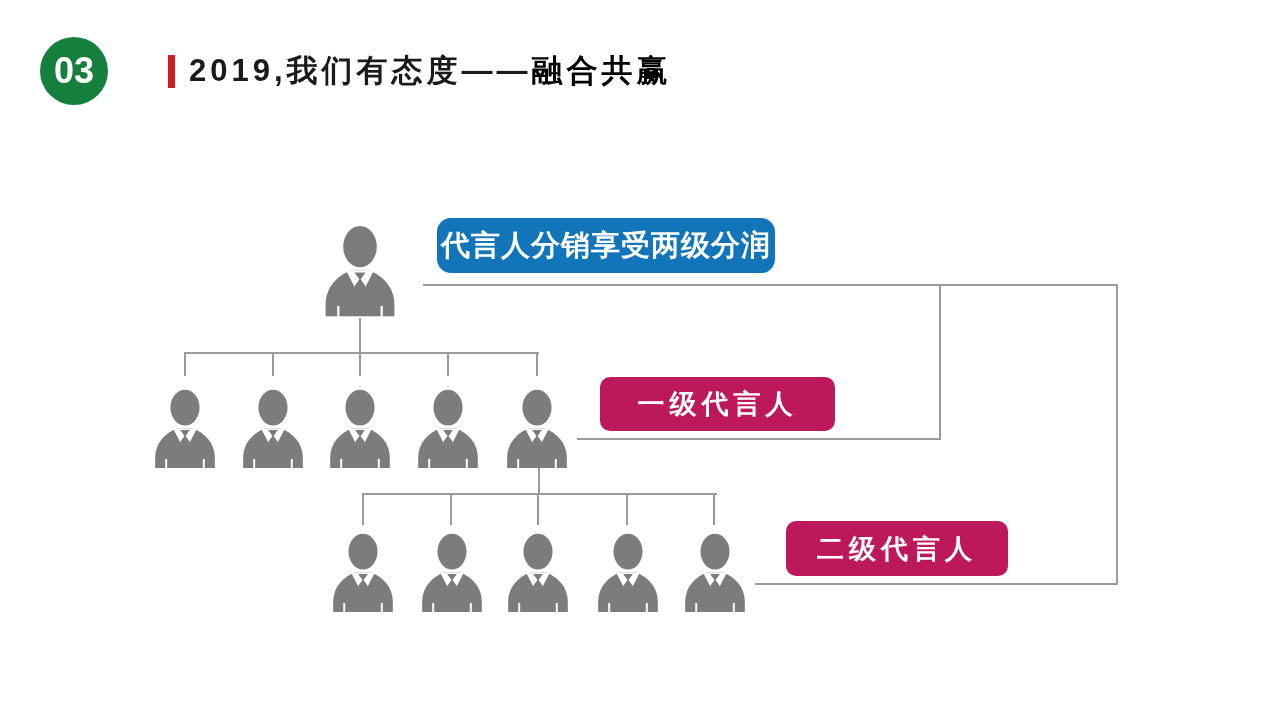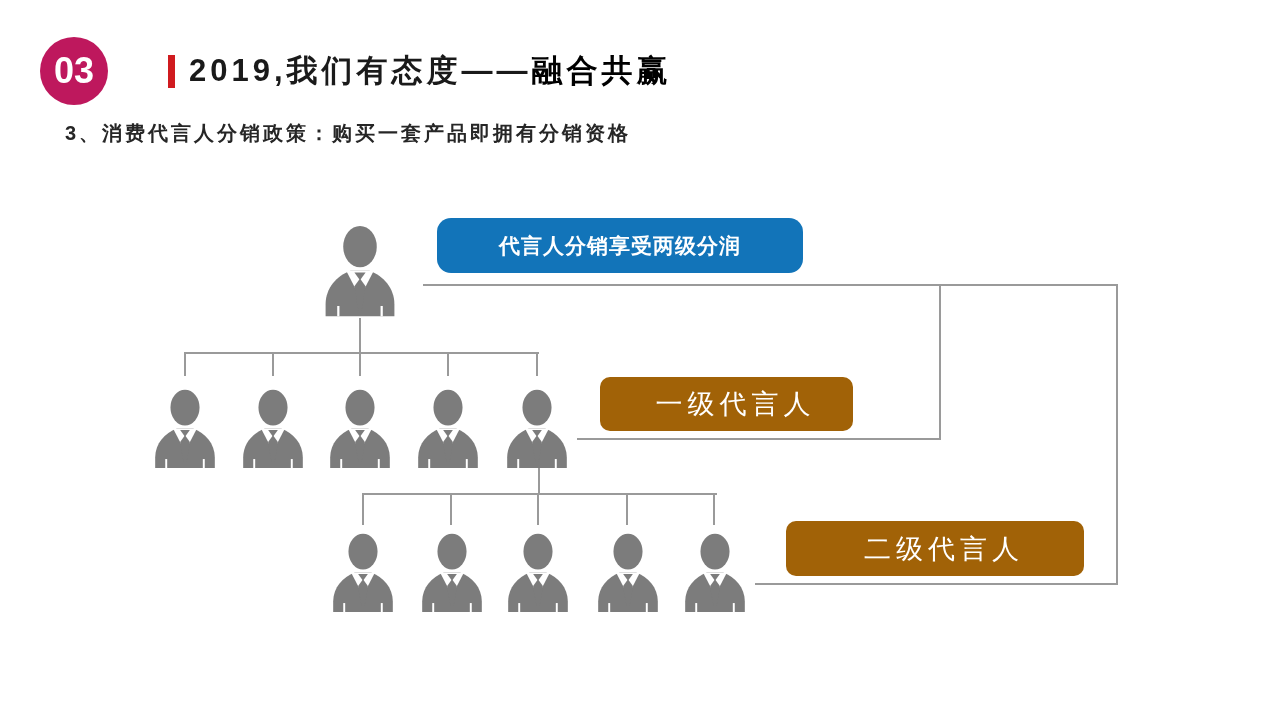--- a/index.html
+++ b/index.html
@@ -10,21 +10,21 @@
   .slide{
     position:relative;
     width:1280px;height:720px;
     background:#ffffff;
     overflow:hidden;
   }
   
   .num-circle{
     position:absolute;left:40px;top:37px;
     width:68px;height:68px;border-radius:50%;
-    background:#be185d;color:#ffffff;
+    background:#15803d;color:#ffffff;
     font-size:36px;font-weight:bold;
     display:flex;align-items:center;justify-content:center;
   }
   .title{
     position:absolute;left:132px;top:50px;
     font-size:31px;font-weight:bold;color:#1a1a1a;
     letter-spacing:4px;white-space:nowrap;
     display:flex;align-items:center;padding-left:36px;
   }
   .tbar{
@@ -36,36 +36,35 @@
     position:absolute;left:65px;top:120px;
     font-size:20px;font-weight:bold;color:#262626;
     letter-spacing:3px;white-space:nowrap;
   }
   
   .diagram{position:absolute;left:0;top:0;width:1280px;height:720px;}
   .line{position:absolute;background:#9a9a9a;}
   .person{position:absolute;color:#7c7c7c;}
   .person svg{width:100%;height:100%;display:block;}
   .badge-dark{
-    position:absolute;left:437px;top:218px;width:366px;height:55px;
+    position:absolute;left:437px;top:218px;width:338px;height:55px;
     background:#1274b9;border-radius:14px;
-    color:#ffffff;font-size:21px;font-weight:bold;letter-spacing:1px;
+    color:#ffffff;font-size:29px;font-weight:bold;letter-spacing:1px;
     display:flex;align-items:center;justify-content:center;
     white-space:nowrap;
   }
   .badge-light{
     position:absolute;height:54px;
-    background:#a16207;border-radius:10px;
-    color:#ffffff;font-size:27px;font-weight:normal;letter-spacing:5px;
+    background:#be185d;border-radius:10px;
+    color:#ffffff;font-size:27px;font-weight:bold;letter-spacing:5px;
     display:flex;align-items:center;justify-content:center;
     white-space:nowrap;
-    padding-left:18px;
   }
   .badge-light.b1{left:600px;top:377px;width:235px;}
-  .badge-light.b2{left:786px;top:521px;width:280px;height:55px;}
+  .badge-light.b2{left:786px;top:521px;width:222px;height:55px;}
   .amount{
     position:absolute;width:160px;text-align:center;
     font-size:42px;font-weight:600;color:#58595b;
     white-space:nowrap;
   }
   .amount.a1{left:640px;top:314px;}
   .amount.a2{left:818px;top:459px;}
 </style>
 </head>
 <body>
@@ -85,21 +84,20 @@
 <div class="slide">
 
   <div class="num-circle">03</div>
 
   <div class="title">
     <span class="tbar"></span>
     <span class="tblack">2019,我们有态度——</span>
     <span class="tred">融合共赢</span>
   </div>
 
-  <div class="subtitle">3、消费代言人分销政策：购买一套产品即拥有分销资格</div>
 
   <div class="diagram">
 
     <div class="line" style="left:423px;top:284px;width:695px;height:2px;"></div>
     <div class="line" style="left:939px;top:284px;width:2px;height:156px;"></div>
     <div class="line" style="left:1116px;top:284px;width:2px;height:301px;"></div>
     <div class="line" style="left:359px;top:318px;width:2px;height:36px;"></div>
 
     <div class="line" style="left:184px;top:352px;width:355px;height:2px;"></div>
     <div class="line" style="left:184px;top:352px;width:2px;height:24px;"></div>

